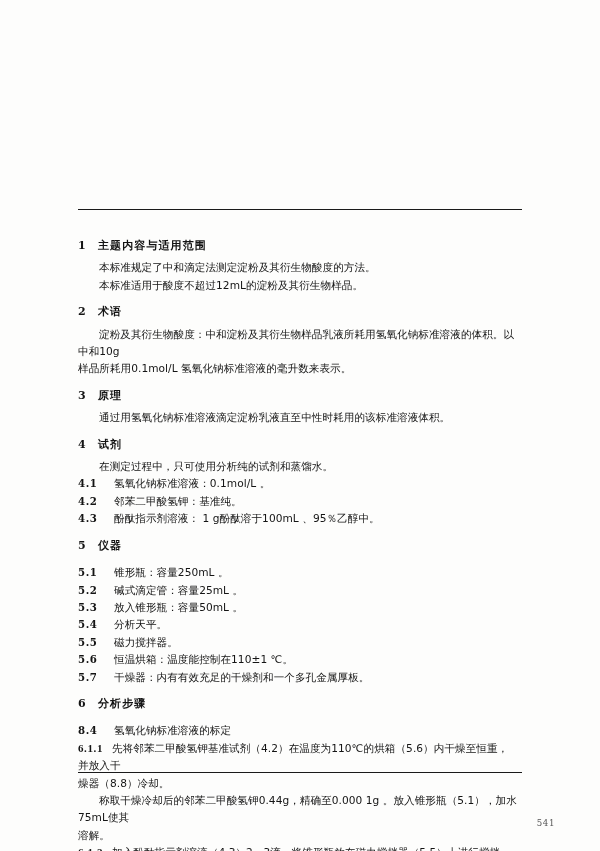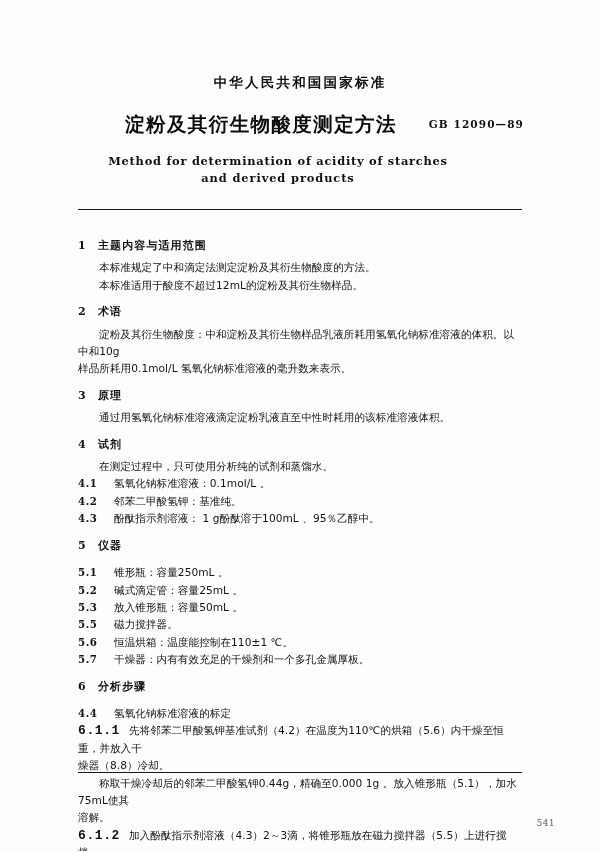--- a/index.html
+++ b/index.html
@@ -138,22 +138,22 @@
   .sub .stext {
     flex: 1 1 auto;
     padding-left: 6px;
   }
   .sub-block {
     margin: 0;
     letter-spacing: 0.05px;
   }
   .sub-block .snum {
     font-weight: 700;
-    font-family: Liberation Mono, monospace;
-    font-size: 13px;
+    font-family: Liberation Serif, serif;
+    font-size: 11px;
     letter-spacing: 0.6px;
     margin-right: 9px;
   }
   .cont {
     margin: 0;
     text-indent: 0;
   }
   .cont.ind {
     text-indent: 21px;
   }
@@ -193,33 +193,20 @@
     color: #555;
     font-family: "DejaVu Serif", "Liberation Serif", serif;
     letter-spacing: 0.6px;
   }
 </style>
 </head>
 <body>
 
 <div class="page">
 
-  <div class="masthead">
-    <div class="national-line">中华人民共和国国家标准</div>
-
-    <div class="title-row">
-      <div class="doc-title">淀粉及其衍生物酸度测定方法</div>
-      <div class="std-number">GB 12090—89</div>
-    </div>
-
-    <div class="eng-title">
-      <div class="l1">Method for determination of acidity of starches</div>
-      <div class="l2">and derived products</div>
-    </div>
-  </div>
 
   <div class="rule-top"></div>
 
   <div class="body-area">
 
     <div class="clause">
       <div class="clause-head">
         <span class="num">1</span><span class="txt">主题内容与适用范围</span>
       </div>
       <p class="para">本标准规定了中和滴定法测定淀粉及其衍生物酸度的方法。</p>
@@ -271,41 +258,45 @@
       </div>
       <div class="sub">
         <span class="snum">5.2</span>
         <span class="stext">碱式滴定管：容量25mL 。</span>
       </div>
       <div class="sub">
         <span class="snum">5.3</span>
         <span class="stext">放入锥形瓶：容量50mL 。</span>
       </div>
       <div class="sub">
+        <span class="snum">5.4</span>
+        <span class="stext">分析天平。</span>
+      </div>
+      <div class="sub">
         <span class="snum">5.5</span>
         <span class="stext">磁力搅拌器。</span>
       </div>
       <div class="sub">
         <span class="snum">5.6</span>
         <span class="stext">恒温烘箱：温度能控制在110±1 ℃。</span>
       </div>
       <div class="sub">
         <span class="snum">5.7</span>
         <span class="stext">干燥器：内有有效充足的干燥剂和一个多孔金属厚板。</span>
       </div>
     </div>
 
     <div class="clause">
       <div class="clause-head">
         <span class="num">6</span><span class="txt">分析步骤</span>
       </div>
       <div class="gap-sm"></div>
 
       <div class="sub">
-        <span class="snum">4.4</span>
+        <span class="snum">8.4</span>
         <span class="stext">氢氧化钠标准溶液的标定</span>
       </div>
 
       <div class="sub-block">
         <p class="cont"><span class="snum">6.1.1</span><span>先将邻苯二甲酸氢钾基准试剂（4.2）在温度为110℃的烘箱（5.6）内干燥至恒重，并放入干</span></p>
         <p class="cont">燥器（8.8）冷却。</p>
         <p class="cont ind">称取干燥冷却后的邻苯二甲酸氢钾0.44g，精确至0.000 1g 。放入锥形瓶（5.1），加水75mL使其</p>
         <p class="cont">溶解。</p>
       </div>
 

